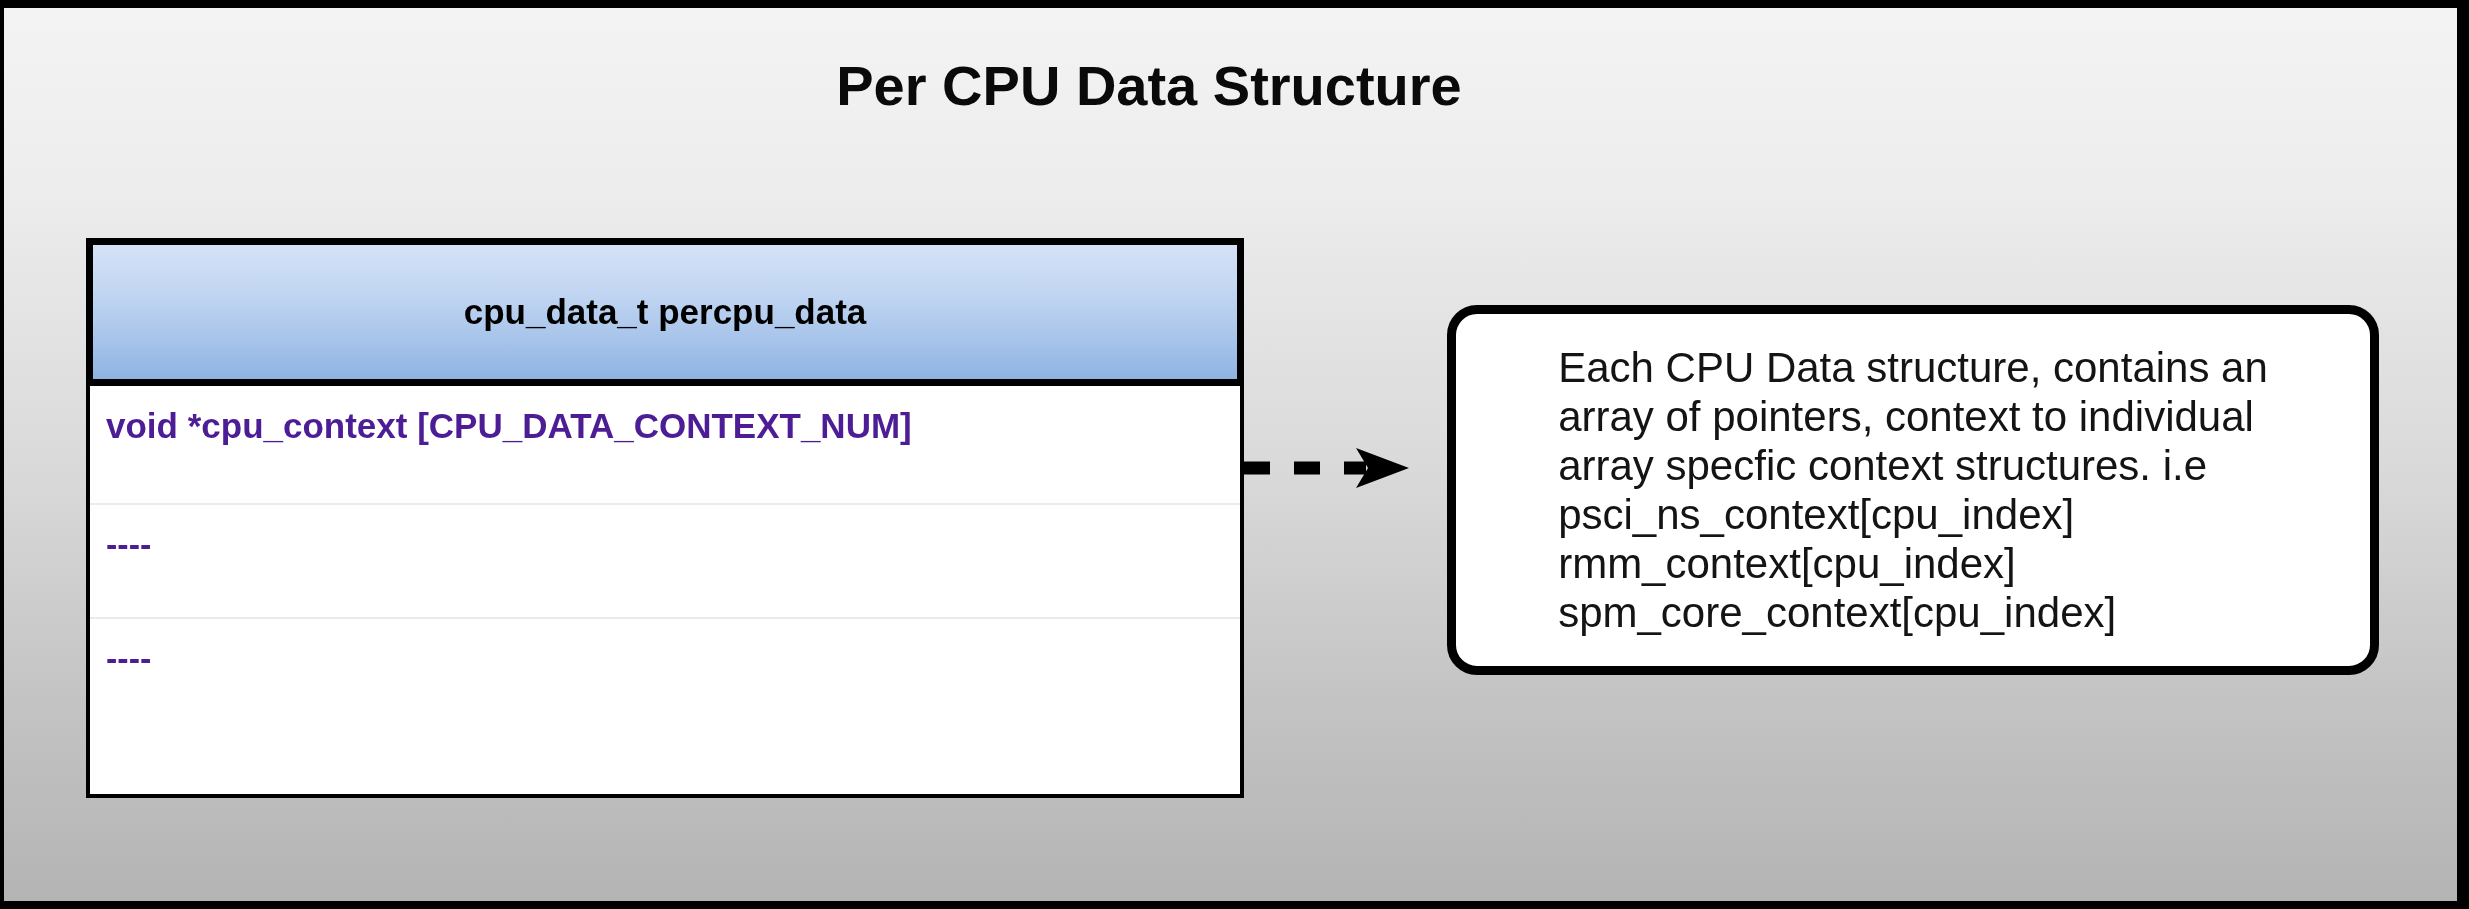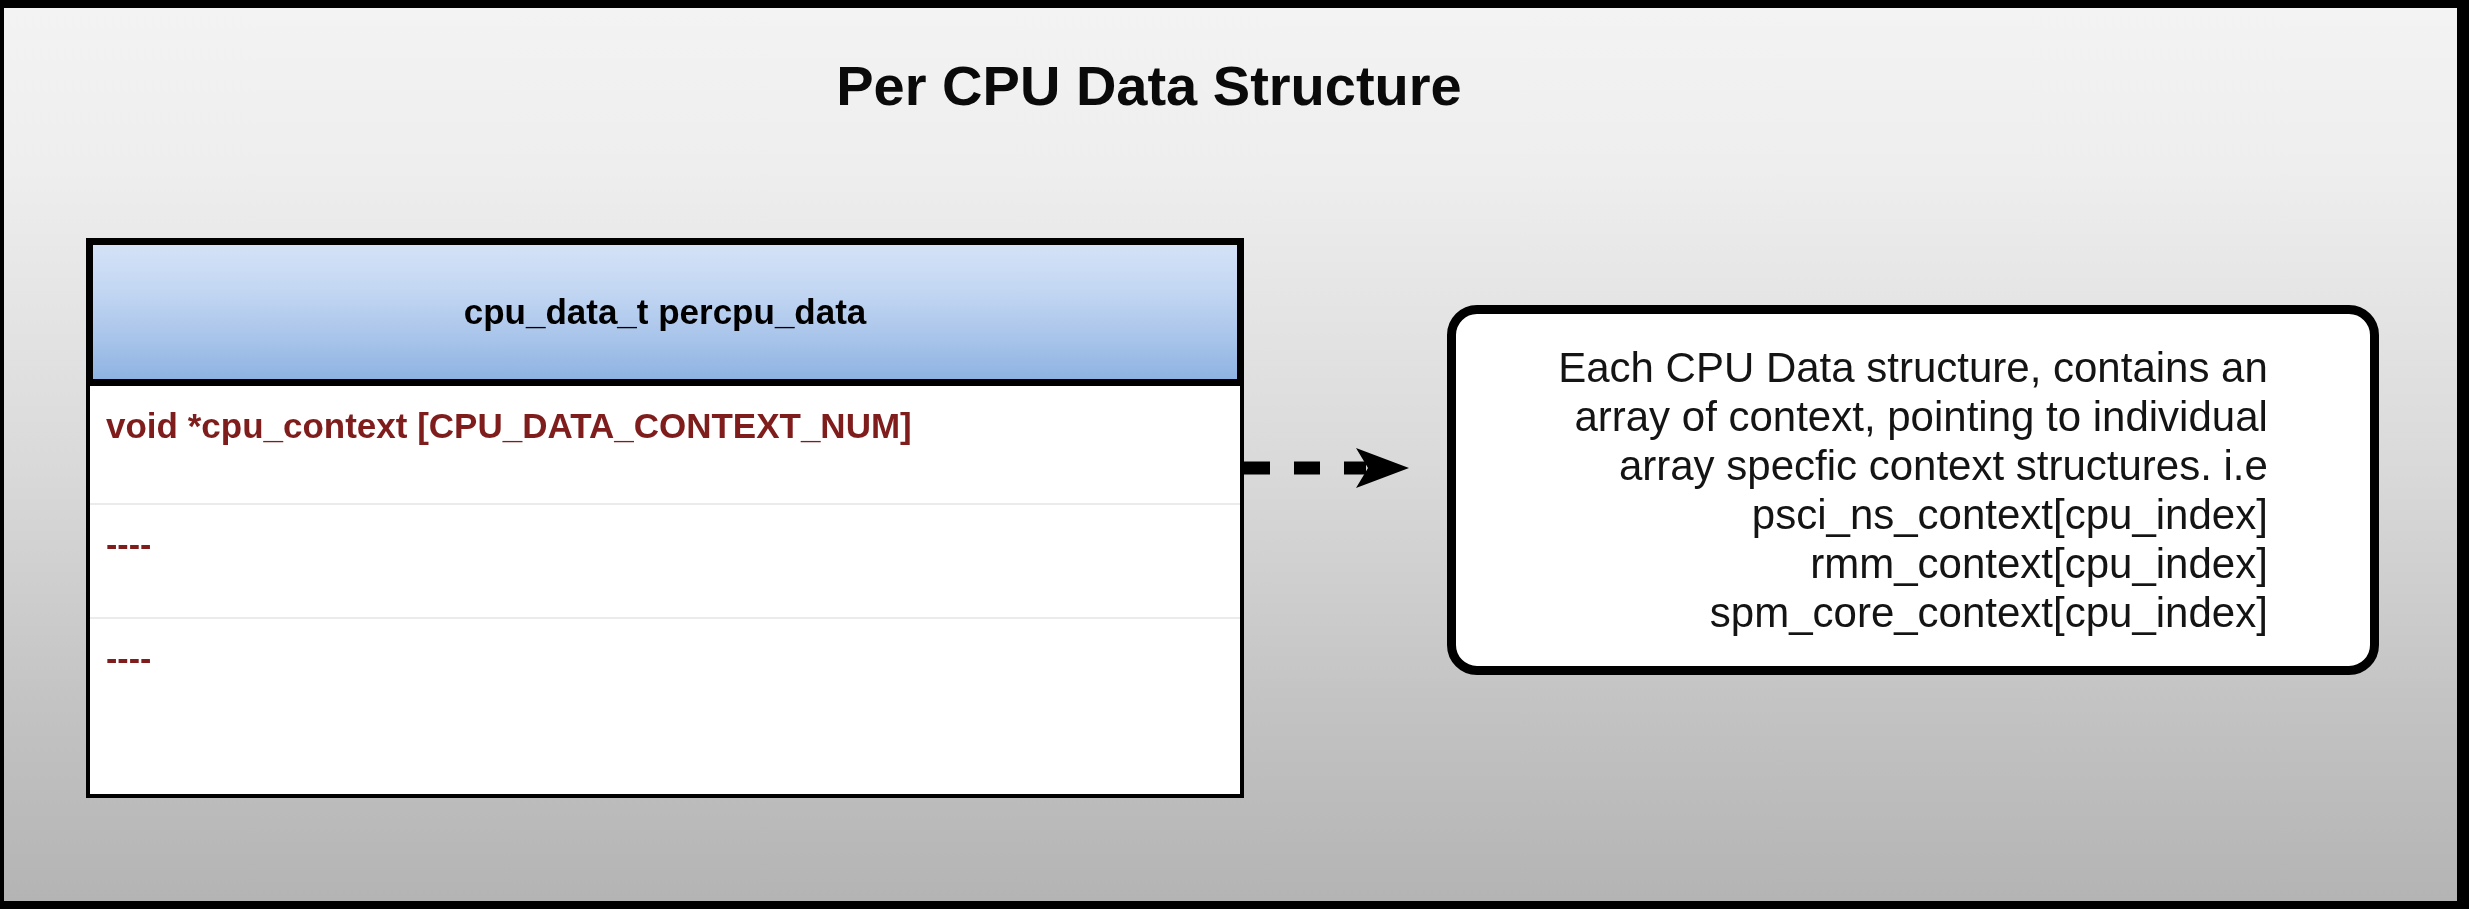--- a/index.html
+++ b/index.html
@@ -80,21 +80,21 @@
     border-top: 0;
     background: #ffffff;
     overflow: hidden;
   }
 
   .struct-row {
     box-sizing: border-box;
     position: relative;
     height: 114px;
     padding: 20px 0 0 16px;
-    color: #7f1d1d;
+    color: #4c1d95;
     font-weight: bold;
     font-size: 35px;
     white-space: nowrap;
     overflow: visible;
   }
   .struct-row.first { height: 117px; }
   .struct-row + .struct-row { border-top: 2px solid #eceaea; }
   .struct-row.dash {
     font-size: 34px;
     letter-spacing: 0px;
@@ -118,21 +118,21 @@
     height: 370px;
     box-sizing: border-box;
     background: #ffffff;
     border: 9px solid #000000;
     border-radius: 30px;
     display: flex;
     align-items: center;
     justify-content: center;
   }
   .note-text {
-    text-align: right;
+    text-align: left;
     font-size: 42px;
     line-height: 1.17;
     color: #141414;
     padding: 0 26px;
   }
   .note-text .nline { display: block; white-space: nowrap; }
 </style>
 </head>
 <body>
 
@@ -164,21 +164,21 @@
     <div class="connector">
       <svg width="180" height="40" viewBox="0 0 180 40">
         <line x1="0" y1="20" x2="122" y2="20" stroke="#000000" stroke-width="13" stroke-dasharray="26,24"></line>
         <polygon points="112,0 165,20 112,40 124,20" fill="#000000"></polygon>
       </svg>
     </div>
 
     <div class="note-box">
       <div class="note-text">
         <span class="nline">Each CPU Data structure, contains an</span>
-        <span class="nline">array of context, pointing to individual</span>
+        <span class="nline">array of pointers, context to individual</span>
         <span class="nline">array specfic context structures. i.e</span>
         <span class="nline">psci_ns_context[cpu_index]</span>
         <span class="nline">rmm_context[cpu_index]</span>
         <span class="nline">spm_core_context[cpu_index]</span>
       </div>
     </div>
 
   </div>
 </div>
 

